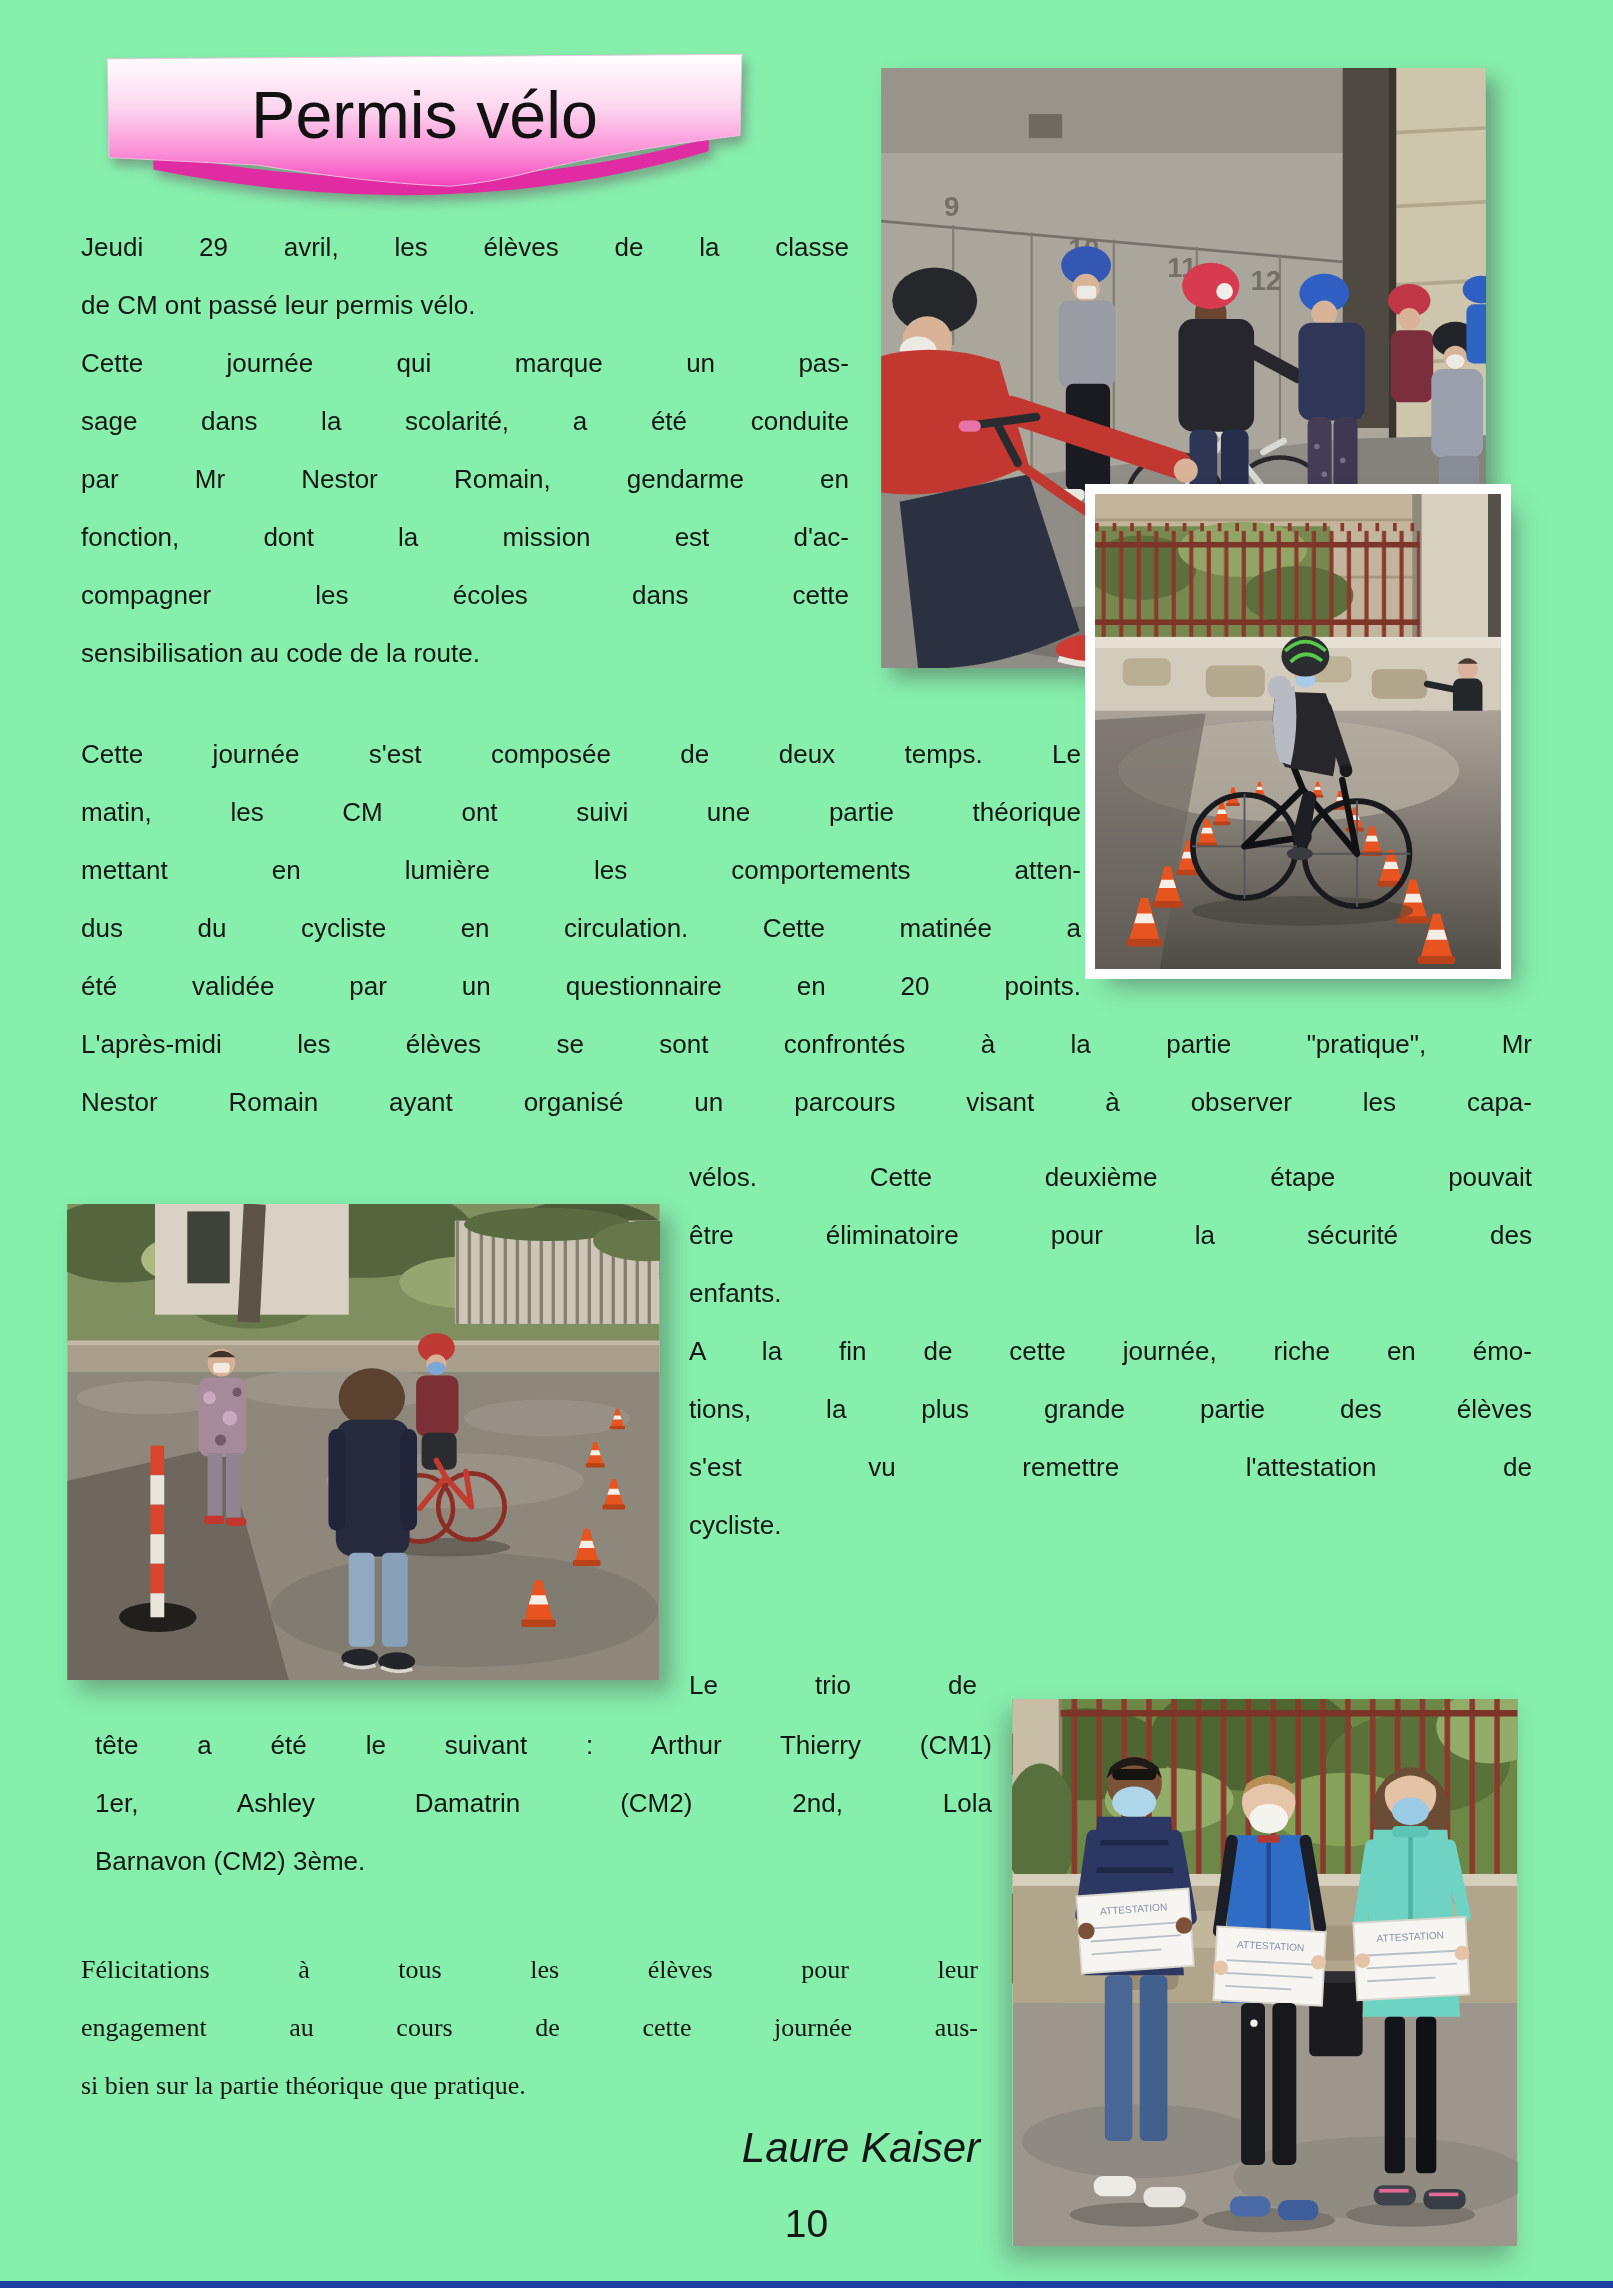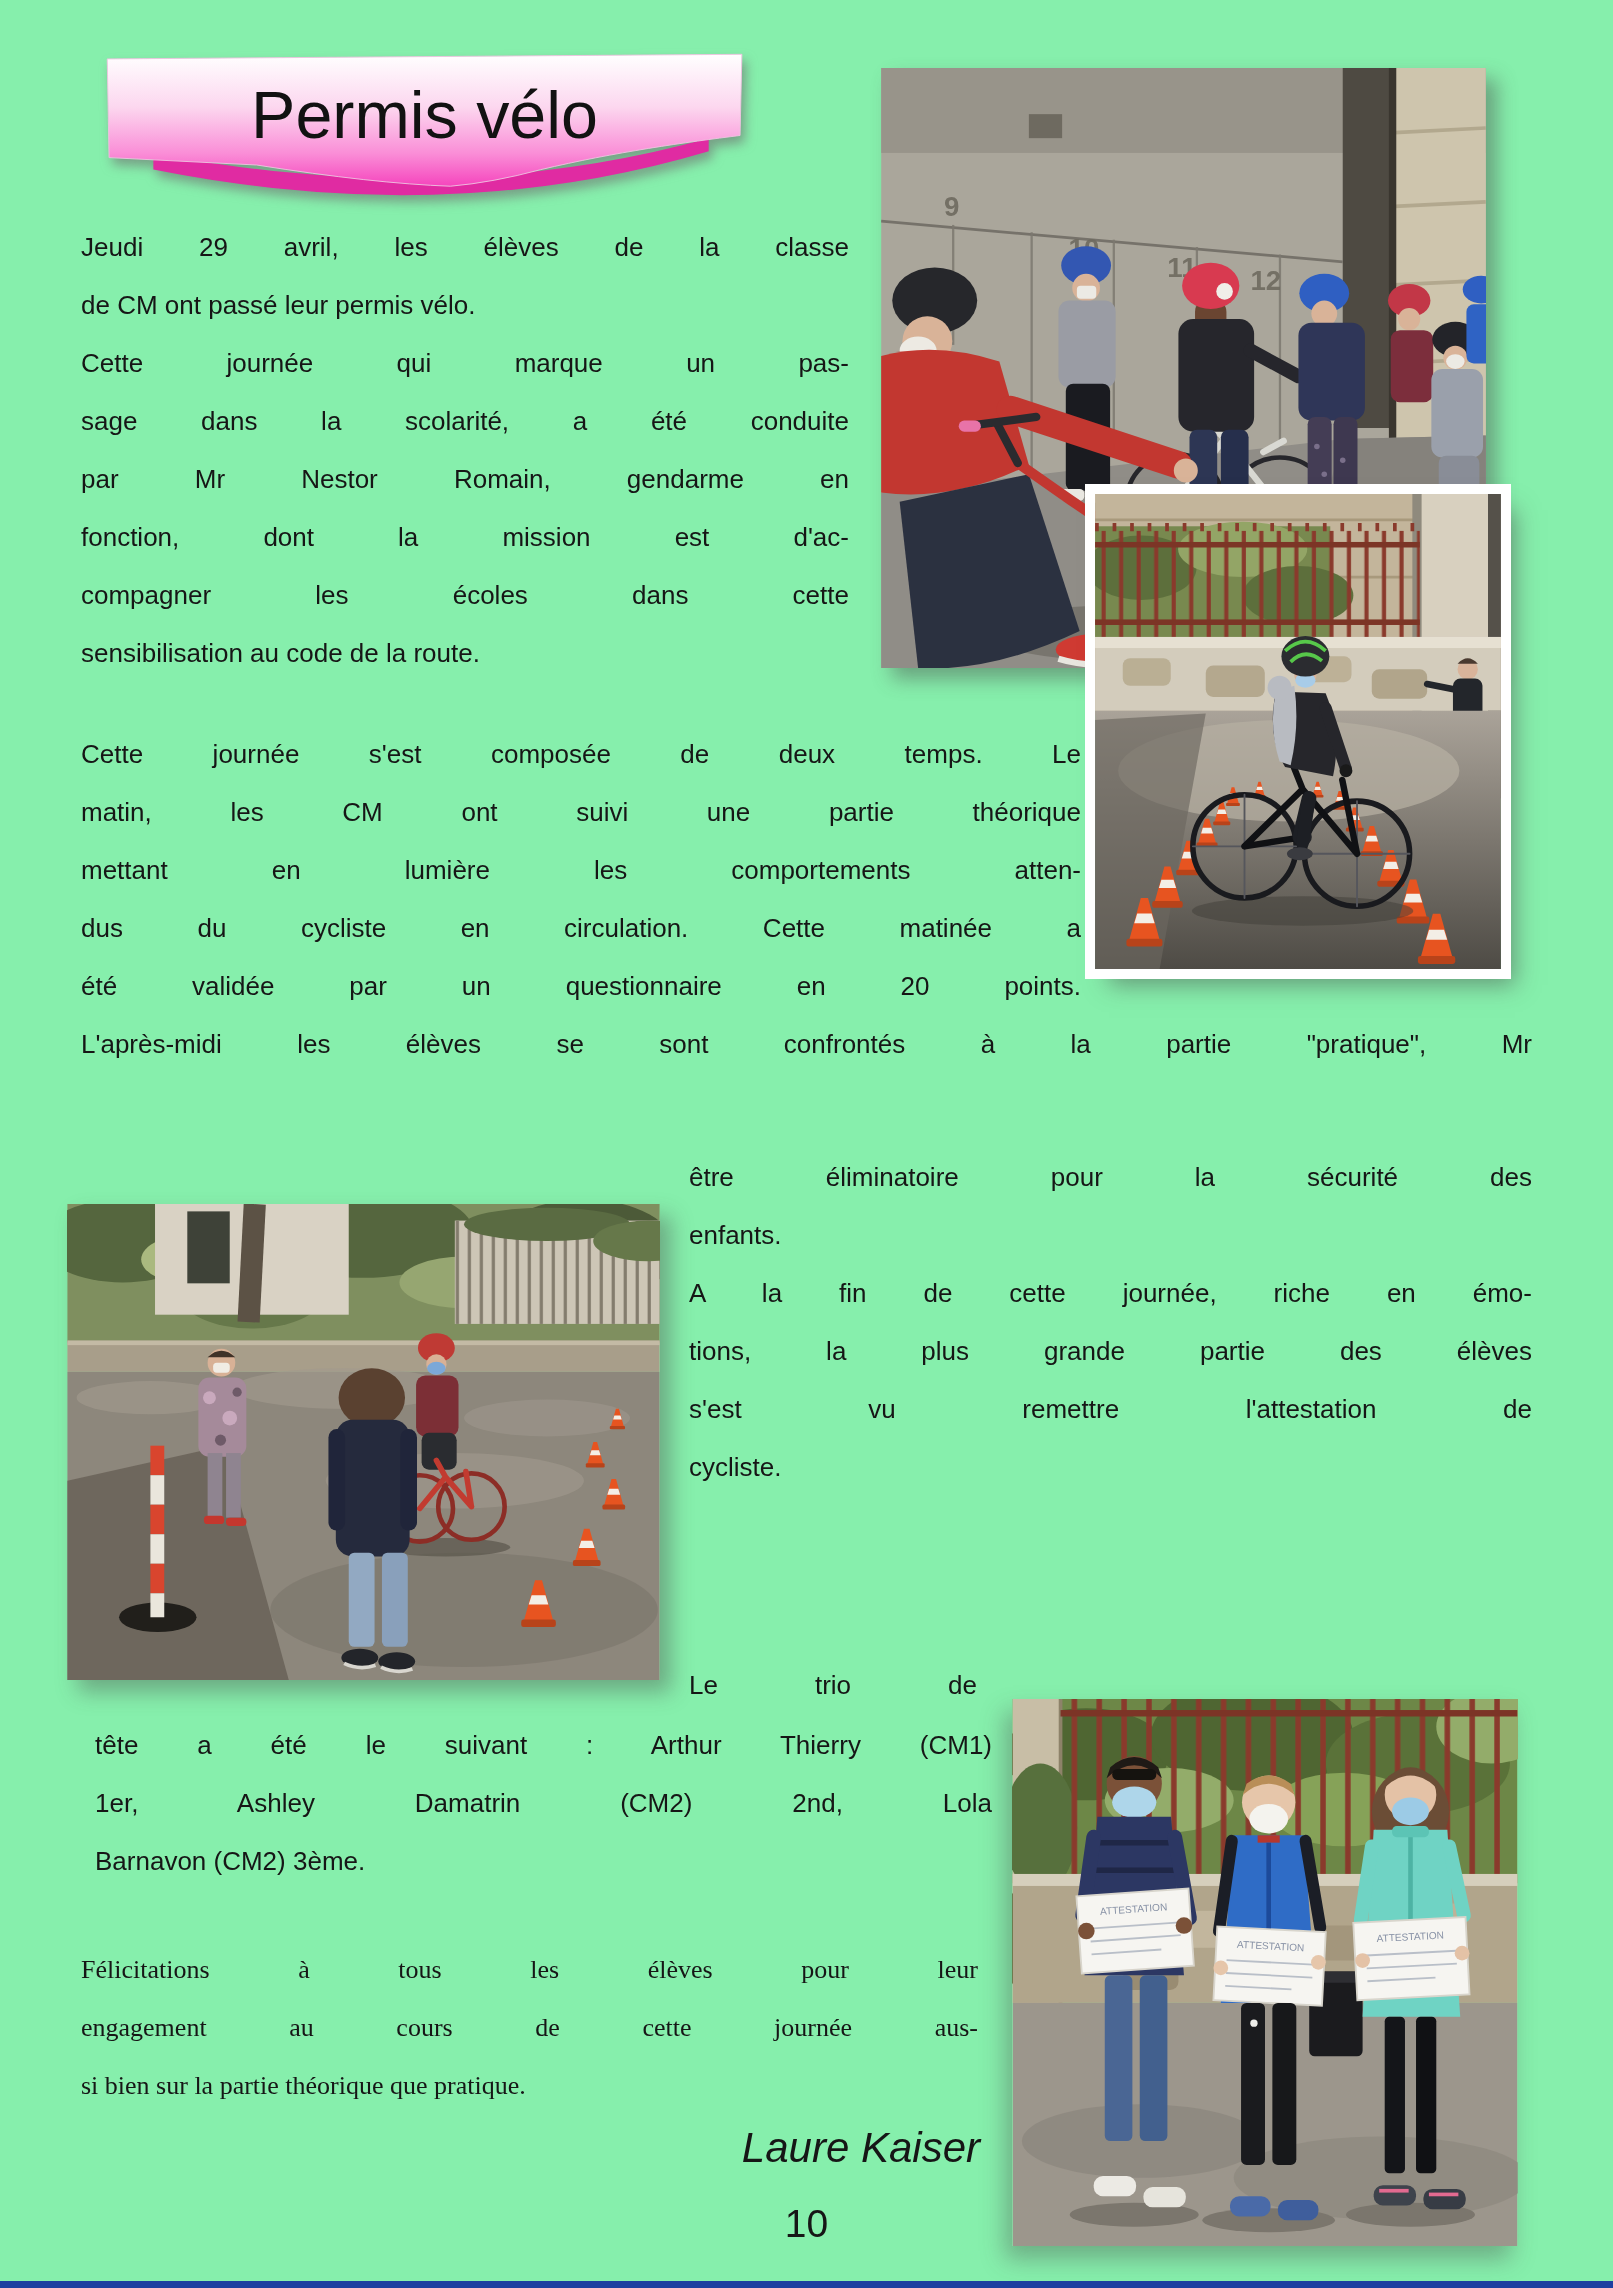--- a/index.html
+++ b/index.html
@@ -77,23 +77,25 @@
   <div class="tb" style="left:81px;top:725px;width:1000px;">
     <div class="tline j">Cette journée s'est composée de deux temps. Le</div>
     <div class="tline j">matin, les CM ont suivi une partie théorique</div>
     <div class="tline j">mettant en lumière les comportements atten-</div>
     <div class="tline j">dus du cycliste en circulation. Cette matinée a</div>
     <div class="tline j">été validée par un questionnaire en 20 points.</div>
   </div>
 
   <div class="tb" style="left:81px;top:1015px;width:1451px;">
     <div class="tline j">L'après-midi les élèves se sont confrontés à la partie "pratique", Mr</div>
+    <div class="tline j">Nestor Romain ayant organisé un parcours visant à observer les capa-</div>
   </div>
 
   <div class="tb" style="left:689px;top:1148px;width:843px;">
+    <div class="tline j">vélos. Cette deuxième étape pouvait</div>
     <div class="tline j">être éliminatoire pour la sécurité des</div>
     <div class="tline l">enfants.</div>
     <div class="tline j">A la fin de cette journée, riche en émo-</div>
     <div class="tline j">tions, la plus grande partie des élèves</div>
     <div class="tline j">s'est vu remettre l'attestation de</div>
     <div class="tline l">cycliste.</div>
   </div>
 
   <div class="tb tline j" style="left:689px;top:1656px;width:288px;">Le trio de</div>
 

